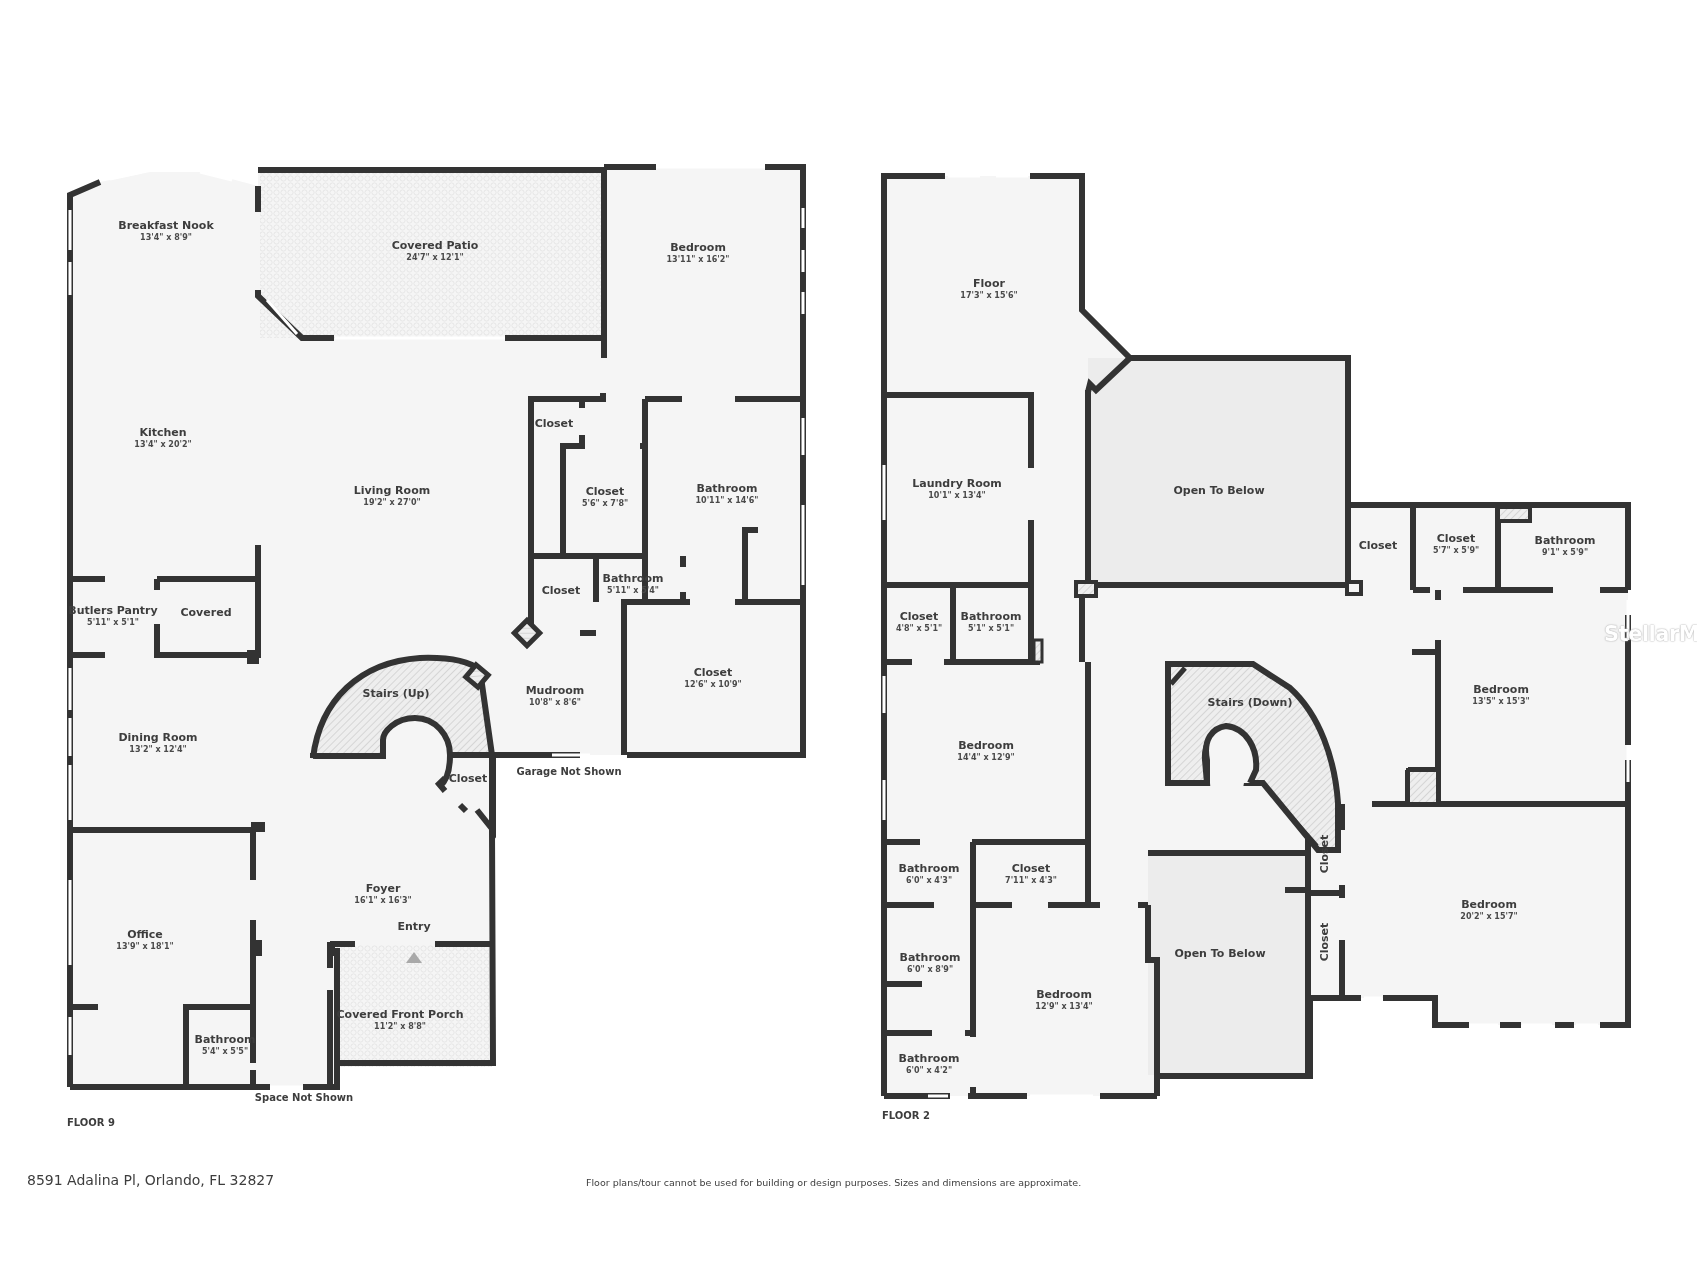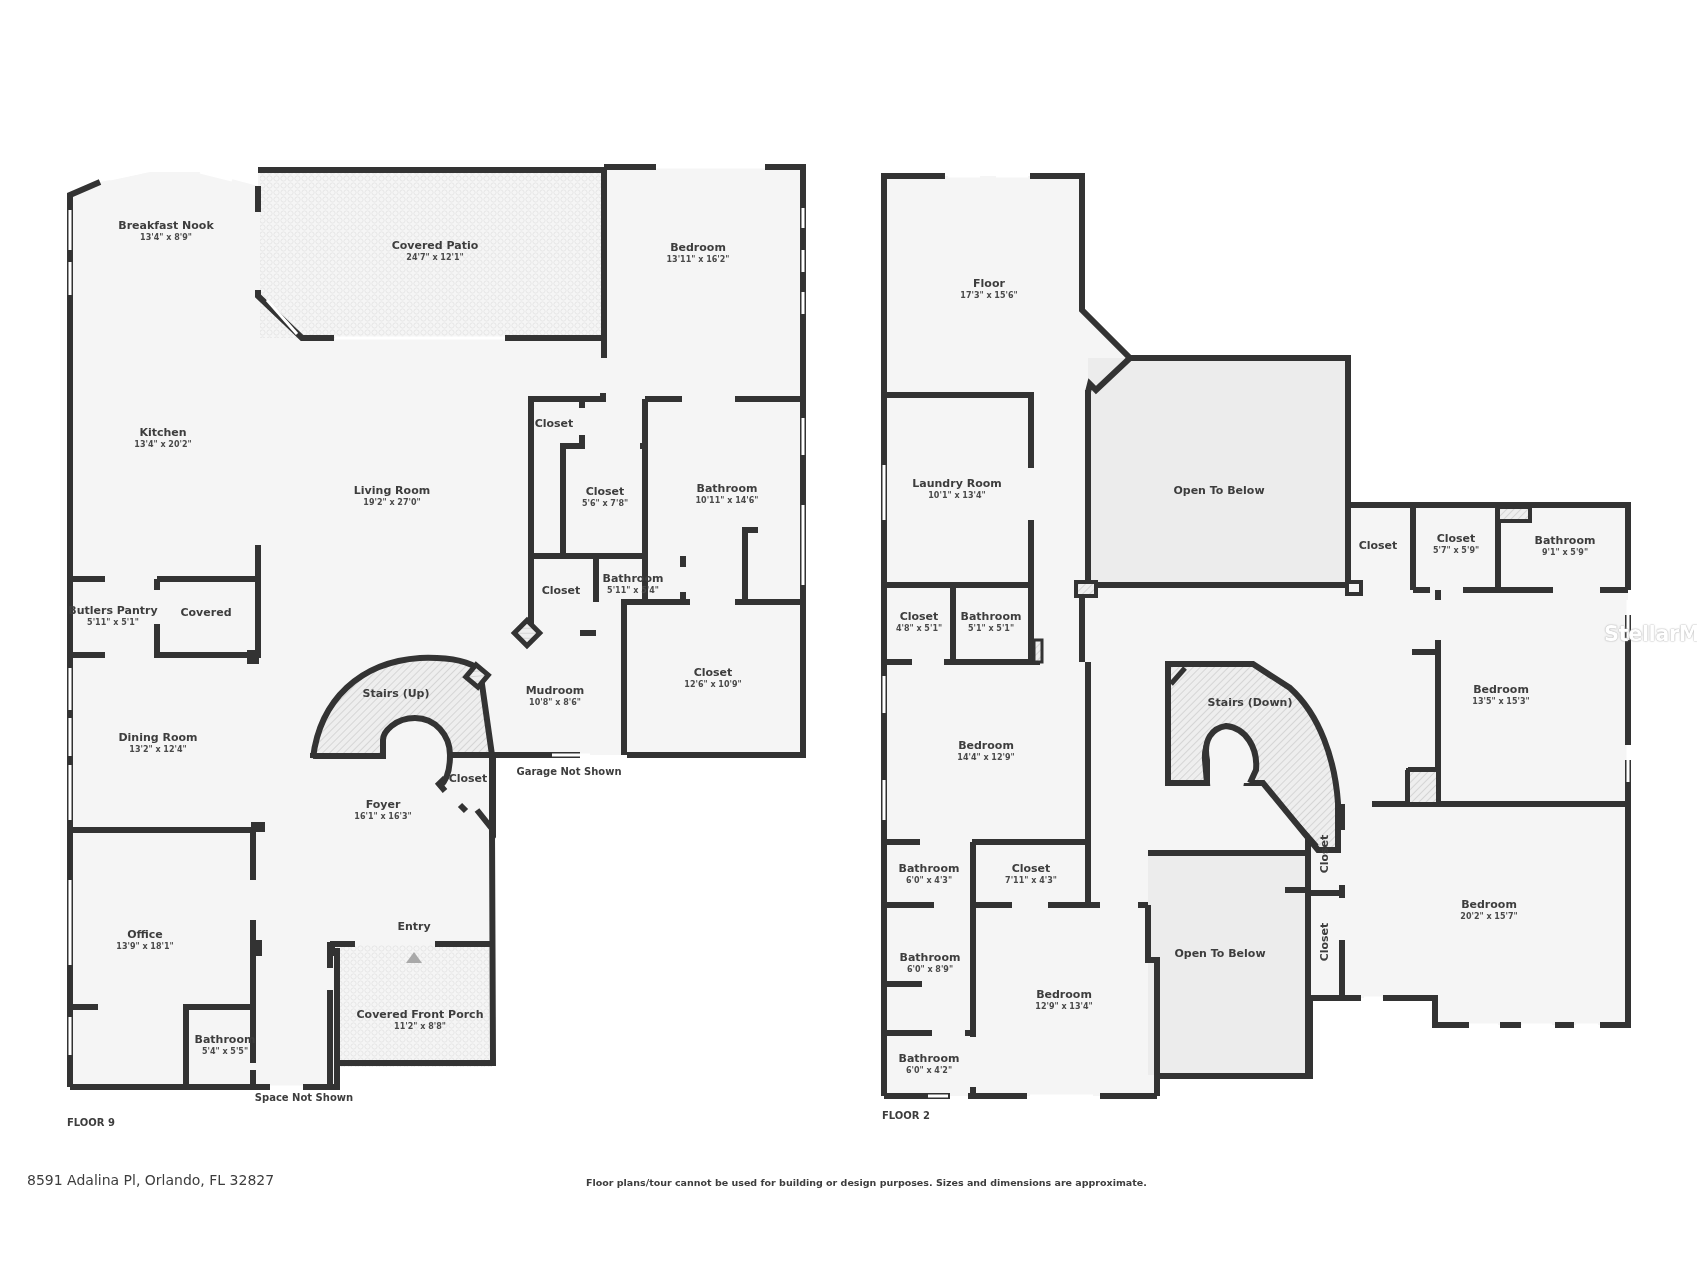--- a/index.html
+++ b/index.html
@@ -5,21 +5,21 @@
   html,body{margin:0;padding:0;background:#ffffff;}
   body{width:1697px;height:1272px;position:relative;overflow:hidden;font-family:"DejaVu Sans","Liberation Sans",sans-serif;color:#3a3a3a;}
   #plan{position:absolute;left:0;top:0;width:1697px;height:1272px;}
   .room{position:absolute;transform:translate(-50%,-50%);text-align:center;white-space:nowrap;line-height:1.15;}
   .room .name{font-size:11px;font-weight:bold;color:#3d3d3d;display:block;}
   .room .dim{font-size:8px;font-weight:bold;color:#4a4a4a;display:block;}
   .room.vertical{transform:translate(-50%,-50%) rotate(-90deg);}
   .note{position:absolute;font-size:10px;font-weight:bold;color:#3d3d3d;white-space:nowrap;transform:translateX(-50%);}
   .floor-label{position:absolute;font-size:10px;font-weight:bold;color:#3d3d3d;}
   .address{position:absolute;left:27px;top:1172px;font-size:14px;font-weight:normal;color:#3d3d3d;}
-  .disclaimer{position:absolute;left:586px;top:1177px;font-size:9.5px;font-weight:bold;color:#3d3d3d;}
+  .disclaimer{position:absolute;left:586px;top:1177px;font-size:9.5px;font-weight:normal;color:#3d3d3d;}
   .watermark{position:absolute;left:1604px;top:622px;font-size:21px;font-weight:bold;color:#ffffff;text-shadow:0 0 2px #bbb,0 0 1px #999;letter-spacing:-0.5px;}
   .entry-arrow{position:absolute;width:0;height:0;border-left:8px solid transparent;border-right:8px solid transparent;border-bottom:11px solid #a9a9a9;}
 </style>
 </head>
 <body>
 
 <svg id="plan" viewBox="0 0 1697 1272" xmlns="http://www.w3.org/2000/svg">
   <defs>
     <pattern id="tile" width="7" height="7" patternUnits="userSpaceOnUse">
       <rect width="7" height="7" fill="#f5f5f5"></rect>
@@ -297,33 +297,33 @@
       <span class="name">Closet</span>
       <span class="dim">12'6" x 10'9"</span>
     </div>
   <div class="room" style="left:158px;top:743px">
       <span class="name">Dining Room</span>
       <span class="dim">13'2" x 12'4"</span>
     </div>
   <div class="room" style="left:468px;top:779px">
       <span class="name">Closet</span>
     </div>
-  <div class="room" style="left:383px;top:810px">
+  <div class="room" style="left:383px;top:894px">
       <span class="name">Foyer</span>
       <span class="dim">16'1" x 16'3"</span>
     </div>
   <div class="room" style="left:145px;top:940px">
       <span class="name">Office</span>
       <span class="dim">13'9" x 18'1"</span>
     </div>
   <div class="entry-arrow" style="left:406px;top:952px"></div>
   <div class="room" style="left:414px;top:927px">
       <span class="name">Entry</span>
     </div>
-  <div class="room" style="left:420px;top:1020px">
+  <div class="room" style="left:400px;top:1020px">
       <span class="name">Covered Front Porch</span>
       <span class="dim">11'2" x 8'8"</span>
     </div>
   <div class="room" style="left:225px;top:1045px">
       <span class="name">Bathroom</span>
       <span class="dim">5'4" x 5'5"</span>
     </div>
 
   <div class="note" style="left:569px;top:766px">Garage Not Shown</div>
   <div class="note" style="left:304px;top:1092px">Space Not Shown</div>

